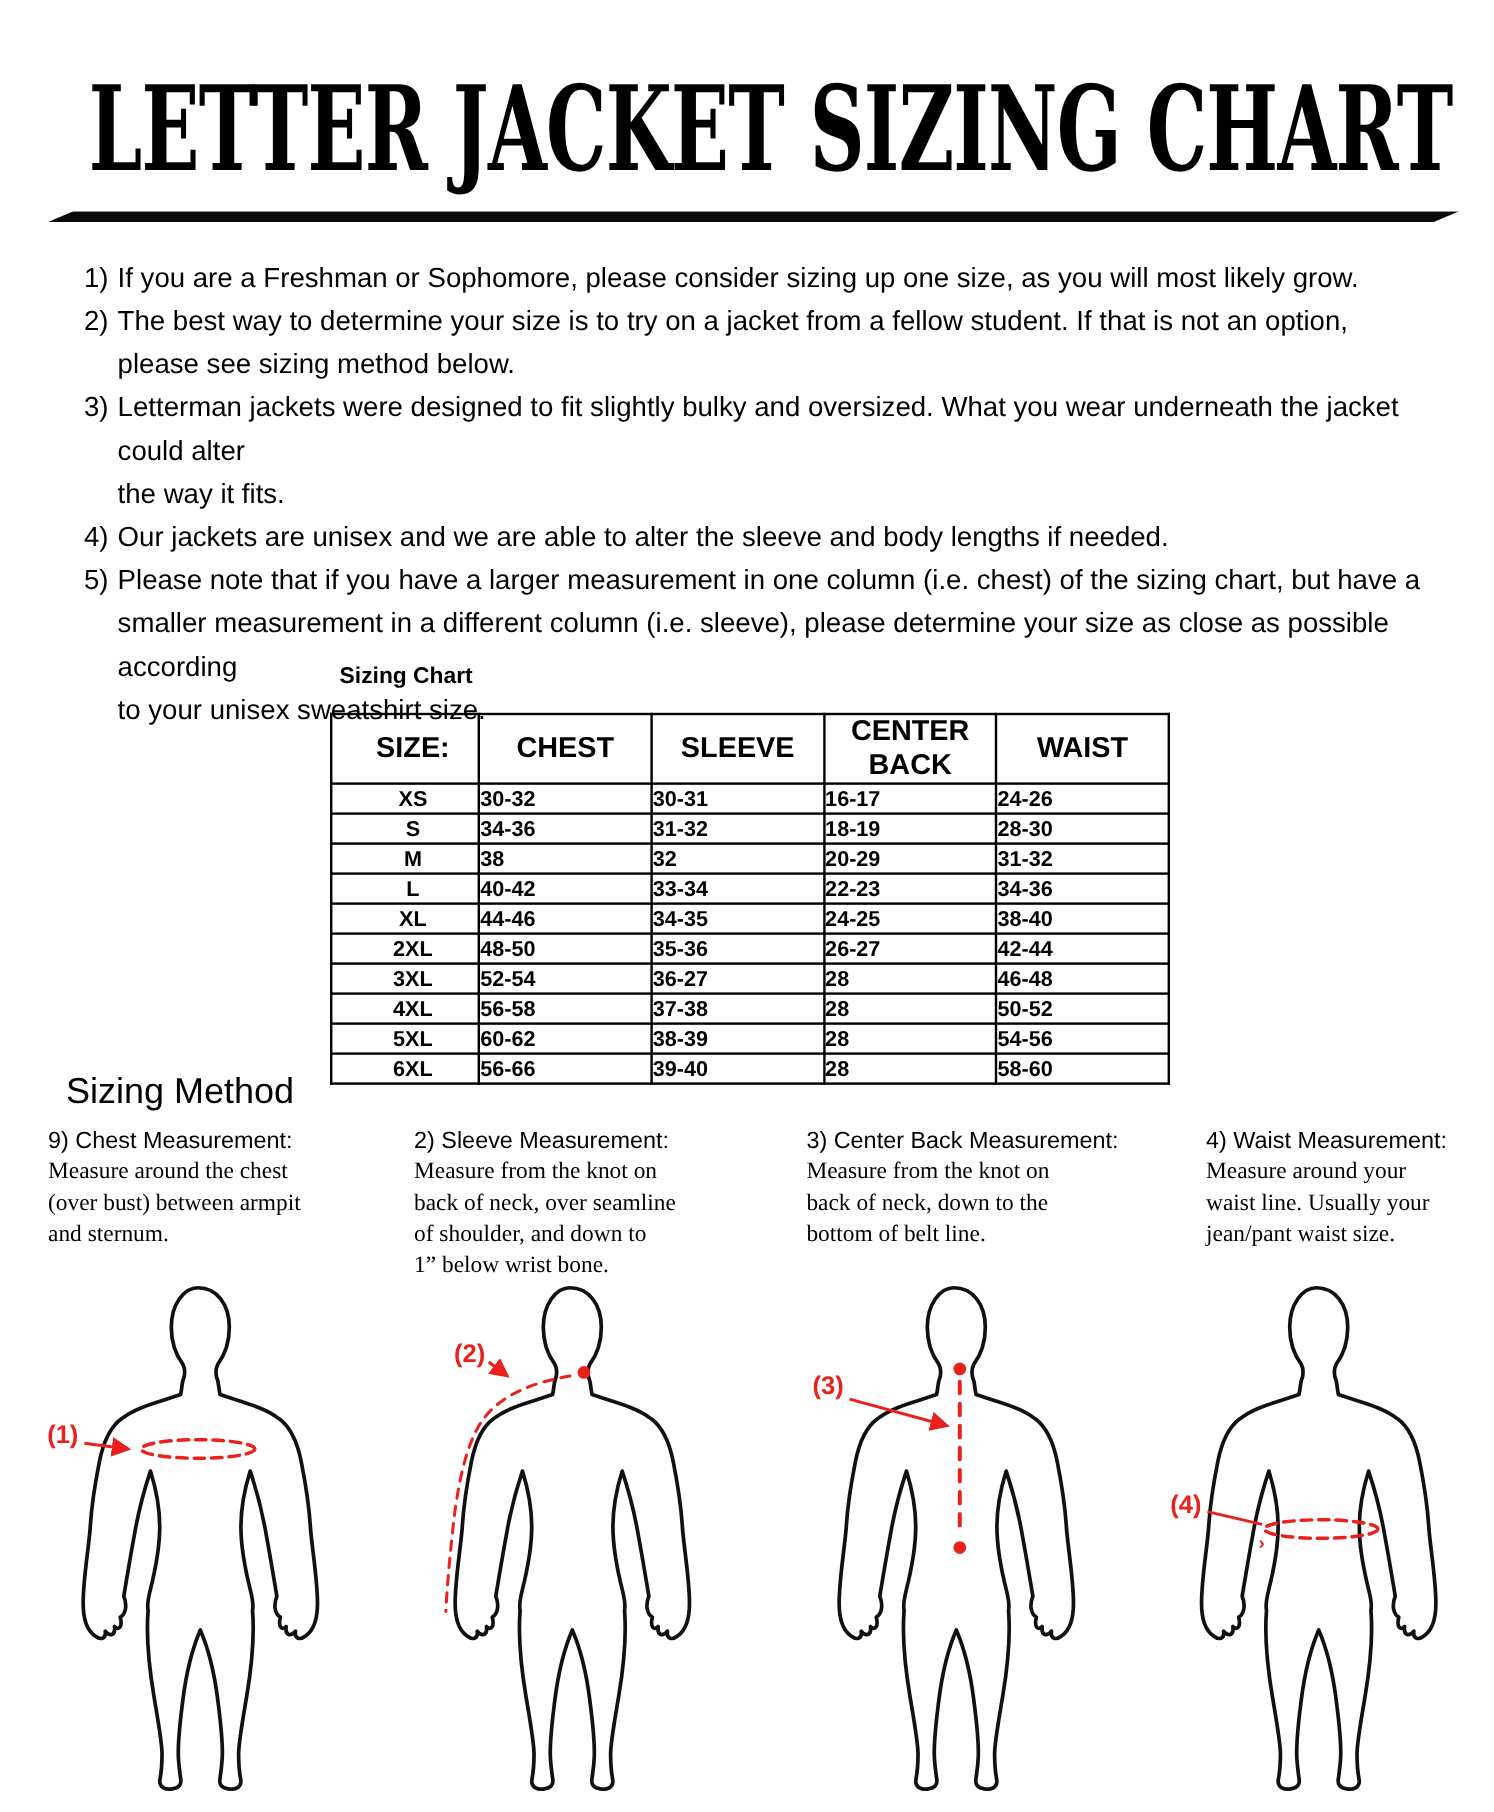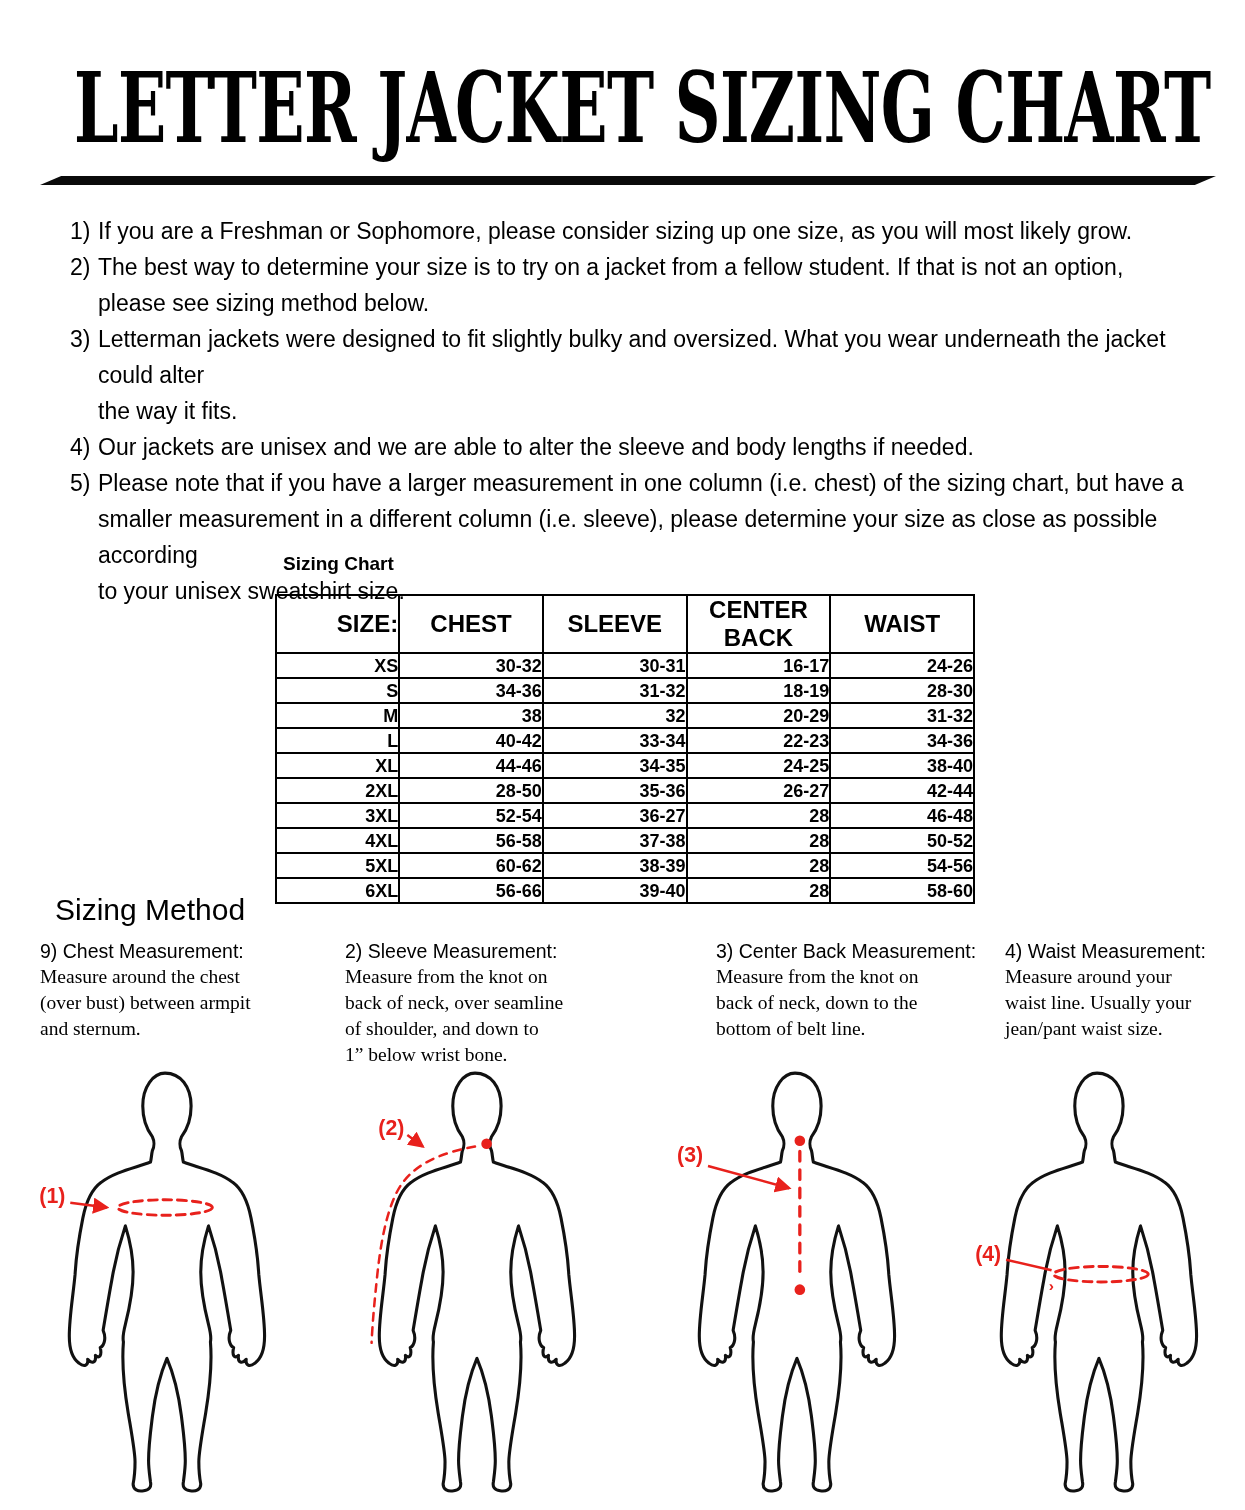--- a/index.html
+++ b/index.html
@@ -27,28 +27,28 @@
   .chart-heading{position:absolute;left:283px;top:553px;font-size:19px;font-weight:700;}
   .size-table{
     position:absolute;left:275px;top:594px;width:700px;
     border-collapse:collapse;table-layout:fixed;
   }
   .size-table th,.size-table td{border:2.6px solid #000;padding:0;}
   .size-table th{
     height:37px;font-size:24px;font-weight:700;text-align:center;
     font-family:"Liberation Sans",sans-serif;letter-spacing:0px;
   }
-  .size-table td{height:23px;font-size:18px;font-weight:700;text-align:right;line-height:1;}
-  .size-table th.size-col,.size-table td.size-col{text-align:right;padding-left:13px;}
+  .size-table td{height:23px;font-size:18px;font-weight:700;text-align:left;line-height:1;}
+  .size-table th.size-col,.size-table td.size-col{text-align:center;padding-left:13px;}
   
   .method-heading{position:absolute;left:55px;top:893px;font-size:30px;font-weight:400;}
   .method-col{position:absolute;top:938px;width:290px;font-size:19.5px;line-height:26px;}
   .method-col .mtitle{white-space:pre-line;}
   .method-col .mtext{white-space:pre-line;font-family:Liberation Serif, serif;}
-  .mc1{left:40px;} .mc2{left:345px;} .mc3{left:672px;margin-left:44px;} .mc4{left:1005px;}
+  .mc1{left:40px;} .mc2{left:345px;} .mc3{left:672px;} .mc4{left:1005px;}
   
   .figure{position:absolute;top:1050px;width:290px;height:460px;}
   .f1{left:20px;} .f2{left:330px;} .f3{left:650px;} .f4{left:952px;}
   .body-outline{fill:#ffffff;stroke:#111111;stroke-width:3.2;stroke-linejoin:round;stroke-linecap:round;}
   .red-dash{fill:none;stroke-linecap:round;}
   .fig-label{font-family:"Liberation Sans",sans-serif;font-weight:700;font-size:22px;}
 </style>
 </head>
 <body>
 
@@ -159,21 +159,21 @@
       </tr>
       <tr>
         <td class="size-col">XL</td>
         <td>44-46</td>
         <td>34-35</td>
         <td>24-25</td>
         <td>38-40</td>
       </tr>
       <tr>
         <td class="size-col">2XL</td>
-        <td>28-50</td>
+        <td>48-50</td>
         <td>35-36</td>
         <td>26-27</td>
         <td>42-44</td>
       </tr>
       <tr>
         <td class="size-col">3XL</td>
         <td>52-54</td>
         <td>36-27</td>
         <td>28</td>
         <td>46-48</td>

